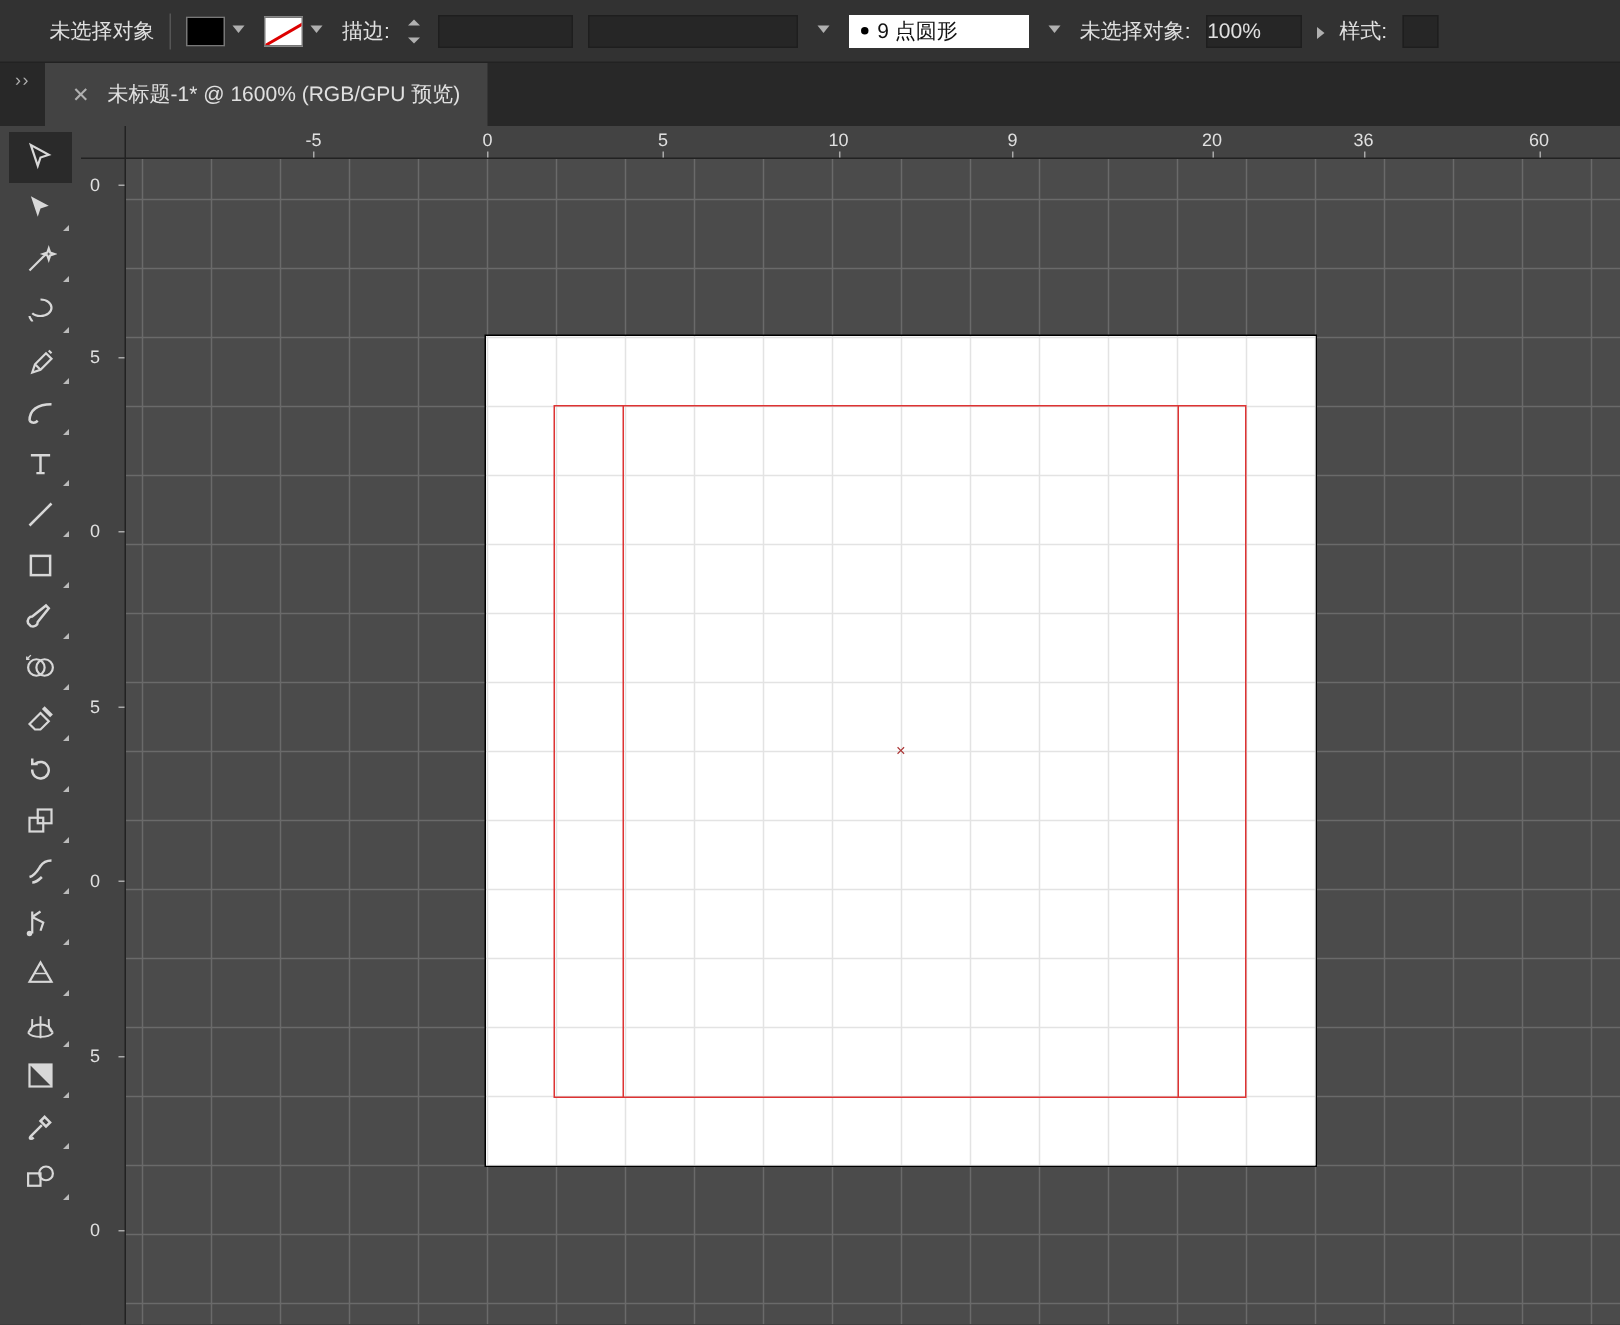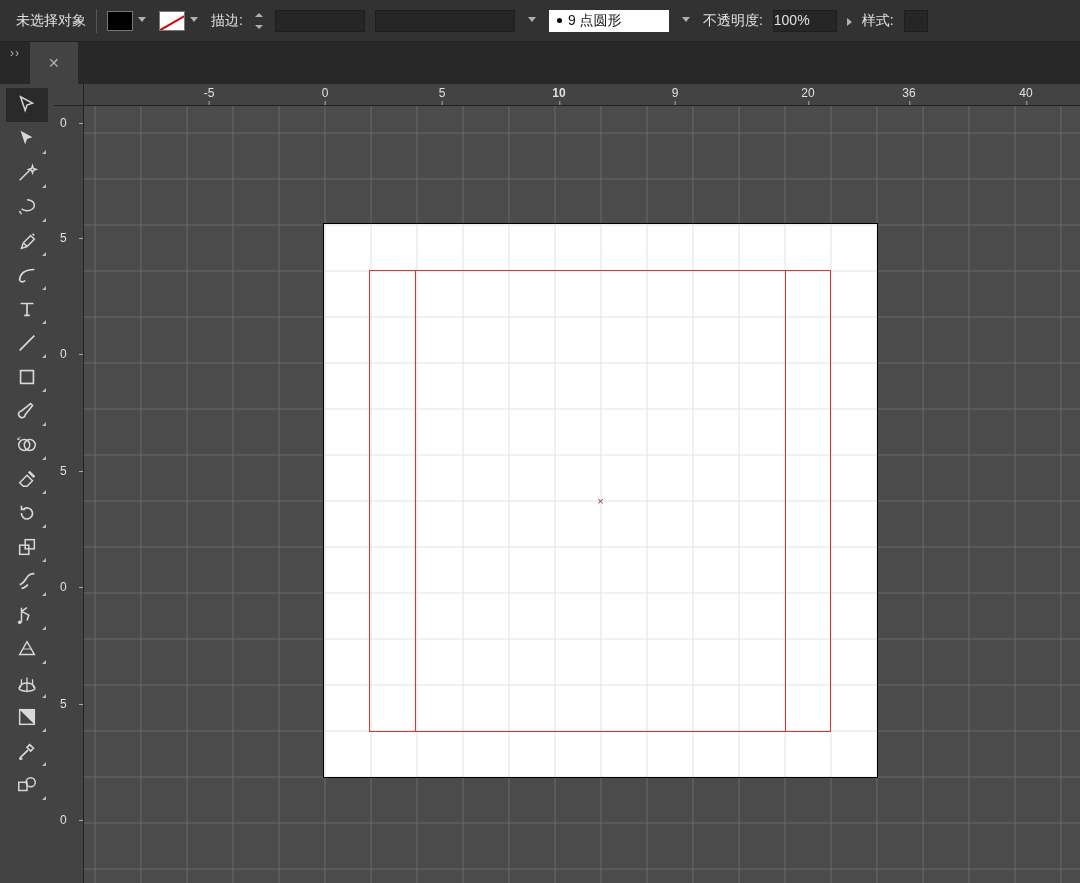--- a/index.html
+++ b/index.html
@@ -33,21 +33,21 @@
   
   .options-bar {
     position: absolute;
     top: 0; left: 0; right: 0;
     height: 42px;
     background: var(--bg-dark);
     border-bottom: 1px solid #222;
     display: flex;
     align-items: center;
     gap: 10px;
-    padding: 0 10px 0 16px;
+    padding: 0 10px 0 33px;
     font-size: 14px;
   }
   .options-bar .sep {
     width: 1px; height: 24px;
     background: #555;
   }
   .swatch {
     width: 26px; height: 20px;
     border: 1px solid #777;
     display: inline-block;
@@ -299,32 +299,33 @@
 
   <span class="wide-box brush-preview"></span>
   <span class="chev-down"></span>
 
   <span class="stroke-profile">
     <span class="dot"></span>
     <span>9 点圆形</span>
   </span>
   <span class="chev-down"></span>
 
-  <span class="label">不透明度:</span>
+  <span class="label">未选择对象:</span>
   <span class="opacity-box">100%</span>
   <span class="chev-right"></span>
 
   <span class="label">样式:</span>
   <span class="style-box"></span>
 </div>
 
 <div class="tab-bar">
   <div class="expand-handle">››</div>
   <div class="tab">
     <span class="x">✕</span>
+    <span>未标题-1* @ 1600% (RGB/GPU 预览)</span>
   </div>
 </div>
 
 <div class="toolbar">
   <div class="tool nogrp active">
     <svg viewBox="0 0 24 24">
         <path fill="none" stroke="currentColor" stroke-width="1.6" d="M5 3l5 15 2-6 6-2z"></path>
       </svg>
   </div>
   <div class="tool">
@@ -436,25 +437,25 @@
       </svg>
   </div>
 </div>
 
 <div class="workspace">
   <div class="ruler-corner"></div>
   <div class="ruler-h" id="rulerH">
       <div class="tick" style="left: 125px;">-5</div>
       <div class="tick" style="left: 241px;">0</div>
       <div class="tick" style="left: 358px;">5</div>
-      <div class="tick" style="left: 475px; font-weight: bold;">10</div>
+      <div class="tick" style="left: 475px;">10</div>
       <div class="tick" style="left: 591px;">9</div>
       <div class="tick" style="left: 724px;">20</div>
       <div class="tick" style="left: 825px;">36</div>
-      <div class="tick" style="left: 942px;">40</div>
+      <div class="tick" style="left: 942px;">60</div>
     </div>
   <div class="ruler-v" id="rulerV">
       <div class="tick" style="top: 17px;">0</div>
       <div class="tick" style="top: 132px;">5</div>
       <div class="tick" style="top: 248px;">0</div>
       <div class="tick" style="top: 365px;">5</div>
       <div class="tick" style="top: 481px;">0</div>
       <div class="tick" style="top: 598px;">5</div>
       <div class="tick" style="top: 714px;">0</div>
     </div>

